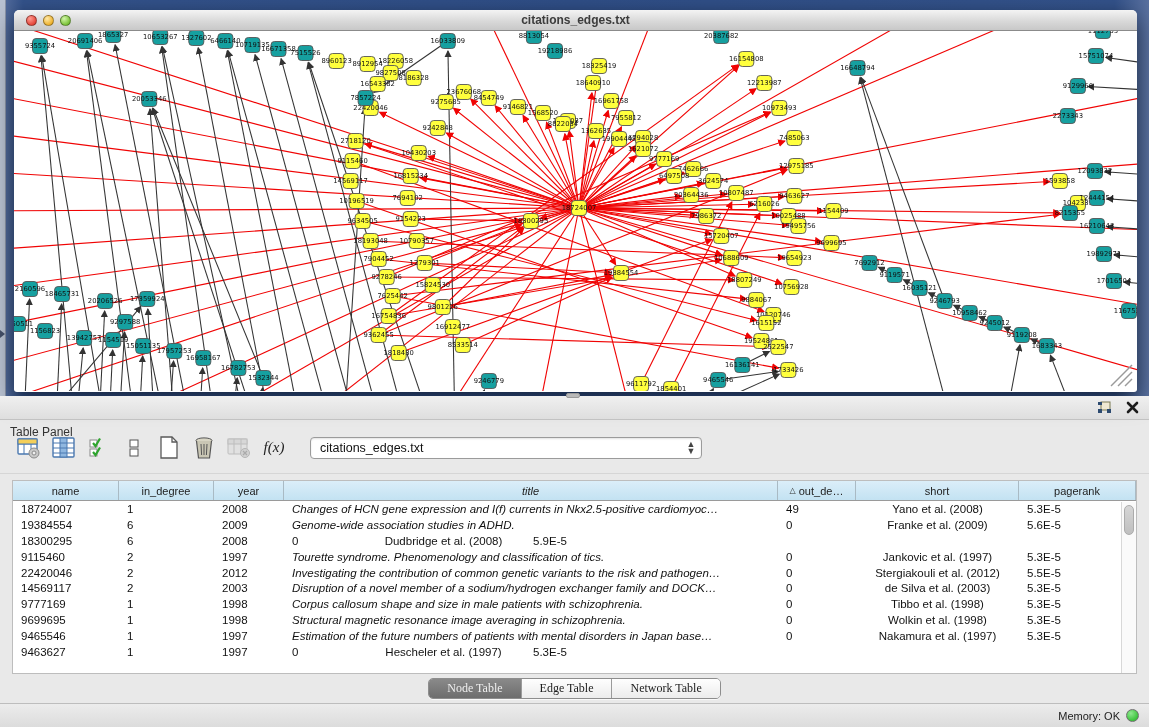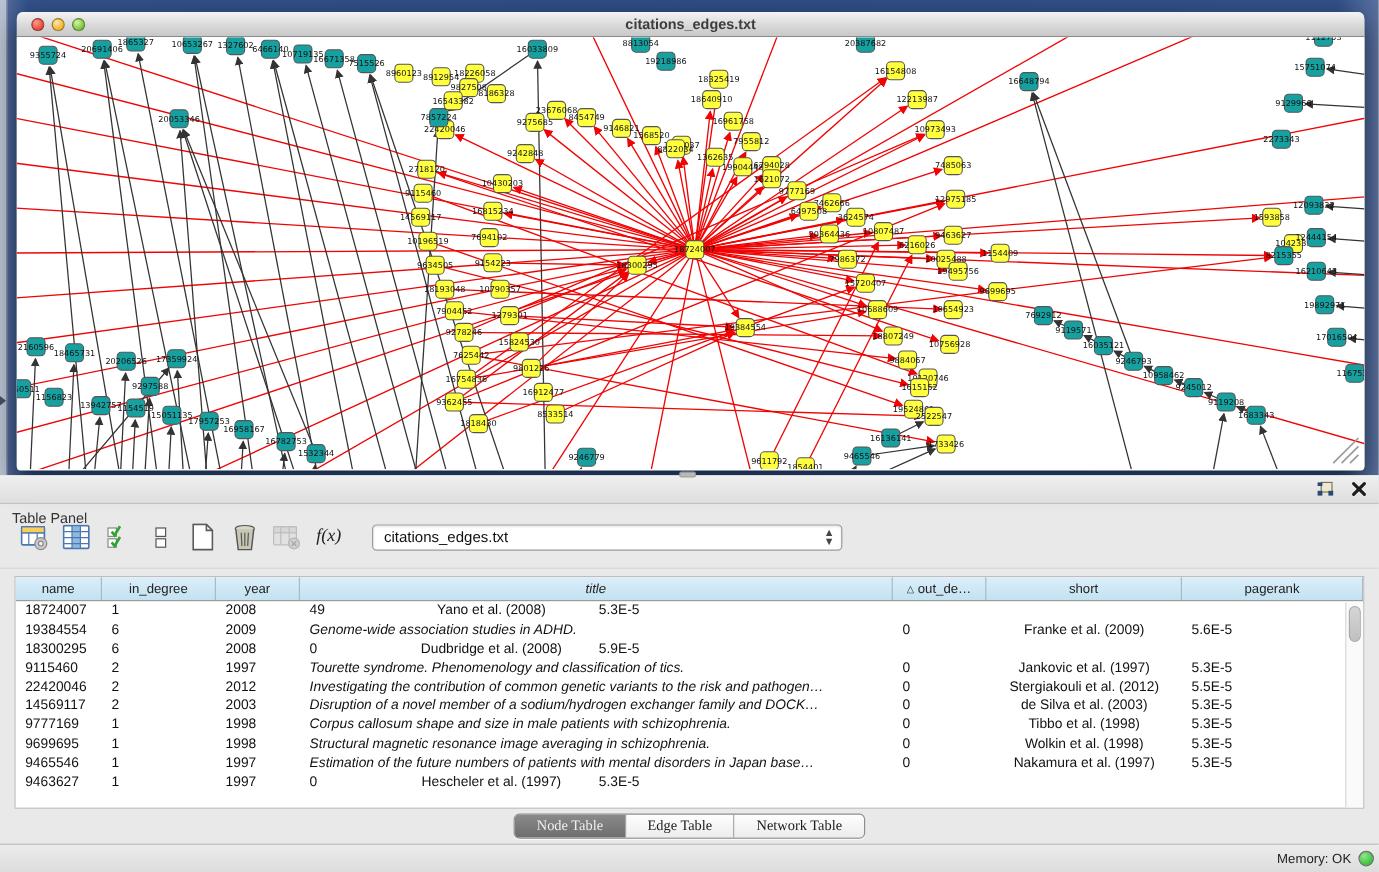--- a/index.html
+++ b/index.html
@@ -49,40 +49,40 @@
   .combo .val { flex:1; font-size:12.5px; color:#111; }
   .combo .stepper { font-size:9px; color:#444; line-height:7px; text-align:center; width:12px; }
 
   .tp-table { flex:1; margin:6px 12px 0 12px; background:#fff; border:1px solid #bdbdbd;
     position:relative; overflow:hidden; display:flex; flex-direction:column; }
   .thead { display:flex; height:20px; background:linear-gradient(#dbeef9,#c3e2f2);
     border-bottom:1px solid #9a9a9a; flex:0 0 20px; }
   .th { font-size:11px; color:#222; display:flex; align-items:center; justify-content:center;
     border-right:1px solid #a9bac4; height:100%; }
   .sortmark { font-size:8px; margin-right:3px; color:#333; }
-  .c0{width:72px;} .c1{width:95px;} .c2{width:70px;} .c3{width:494px;font-style:italic;} .c4{width:78px;} .c5{width:163px;} .c6{flex:1;}
+  .c0{width:106px;} .c1{width:95px;} .c2{width:70px;} .c3{width:494px;font-style:italic;} .c4{width:78px;} .c5{width:163px;} .c6{flex:1;}
   .tbody { flex:1; overflow:hidden; }
   .tr { display:flex; height:15.9px; align-items:center; }
   .td { font-size:11.5px; color:#111; padding-left:8px; white-space:nowrap; overflow:hidden; }
   .td.center { text-align:center; padding-left:0; }
   .vscroll { position:absolute; top:21px; right:0; width:15px; bottom:0; background:#fafafa;
     border-left:1px solid #d8d8d8; }
   .vthumb { position:absolute; top:3px; left:2px; width:10px; height:30px; border-radius:5px;
     background:linear-gradient(#d6d6d6,#bfbfbf); border:1px solid #ababab; }
 
   .tp-tabs { height:29px; display:flex; align-items:center; justify-content:center; }
   .seg { display:flex; border:1px solid #8d8d8d; border-radius:5px; overflow:hidden; height:21px;
     box-shadow:0 1px 0 rgba(255,255,255,.7); }
   .seg-btn { font-size:12px; padding:0 18px; display:flex; align-items:center;
     background:linear-gradient(#fefefe,#ececec); color:#1b1b1b; border-right:1px solid #9b9b9b;font-family:Liberation Serif, serif; }
   .seg-btn:last-child { border-right:none; }
   .seg-btn.active { background:linear-gradient(#8a8a8a,#6d6d6d); color:#efefef; }
 
   .statusbar { height:24px; background:linear-gradient(#ececec,#dcdcdc); border-top:1px solid #bdbdbd;
-    display:flex; align-items:center; justify-content:flex-end; padding:0 4px; }
+    display:flex; align-items:center; justify-content:flex-end; padding:0 10px; }
   .statusbar .mem-label { font-size:11px; color:#222; margin-right:6px; }
   .mem-dot { width:13px; height:13px; border-radius:50%;
     background:radial-gradient(circle at 35% 30%, #8ee88e, #3cc23c 70%); border:1px solid #6f6f6f; }
 </style>
 </head>
 <body>
 
 <div class="desktop">
   <div class="edge-strip">
     <div class="arrow"></div>
@@ -915,20 +915,21 @@
         </div>
       <div class="th c6">
           <span>pagerank</span>
         </div>
     </div>
     <div class="tbody" id="tbody">
         <div class="tr">
           <div class="td c0">18724007</div>
           <div class="td c1">1</div>
           <div class="td c2">2008</div>
+          <div class="td c3">Changes of HCN gene expression and I(f) currents in Nkx2.5-positive cardiomyoc…</div>
           <div class="td c4">49</div>
           <div class="td c5 center">Yano et al. (2008)</div>
           <div class="td c6">5.3E-5</div>
         </div>
         <div class="tr">
           <div class="td c0">19384554</div>
           <div class="td c1">6</div>
           <div class="td c2">2009</div>
           <div class="td c3">Genome-wide association studies in ADHD.</div>
           <div class="td c4">0</div>

